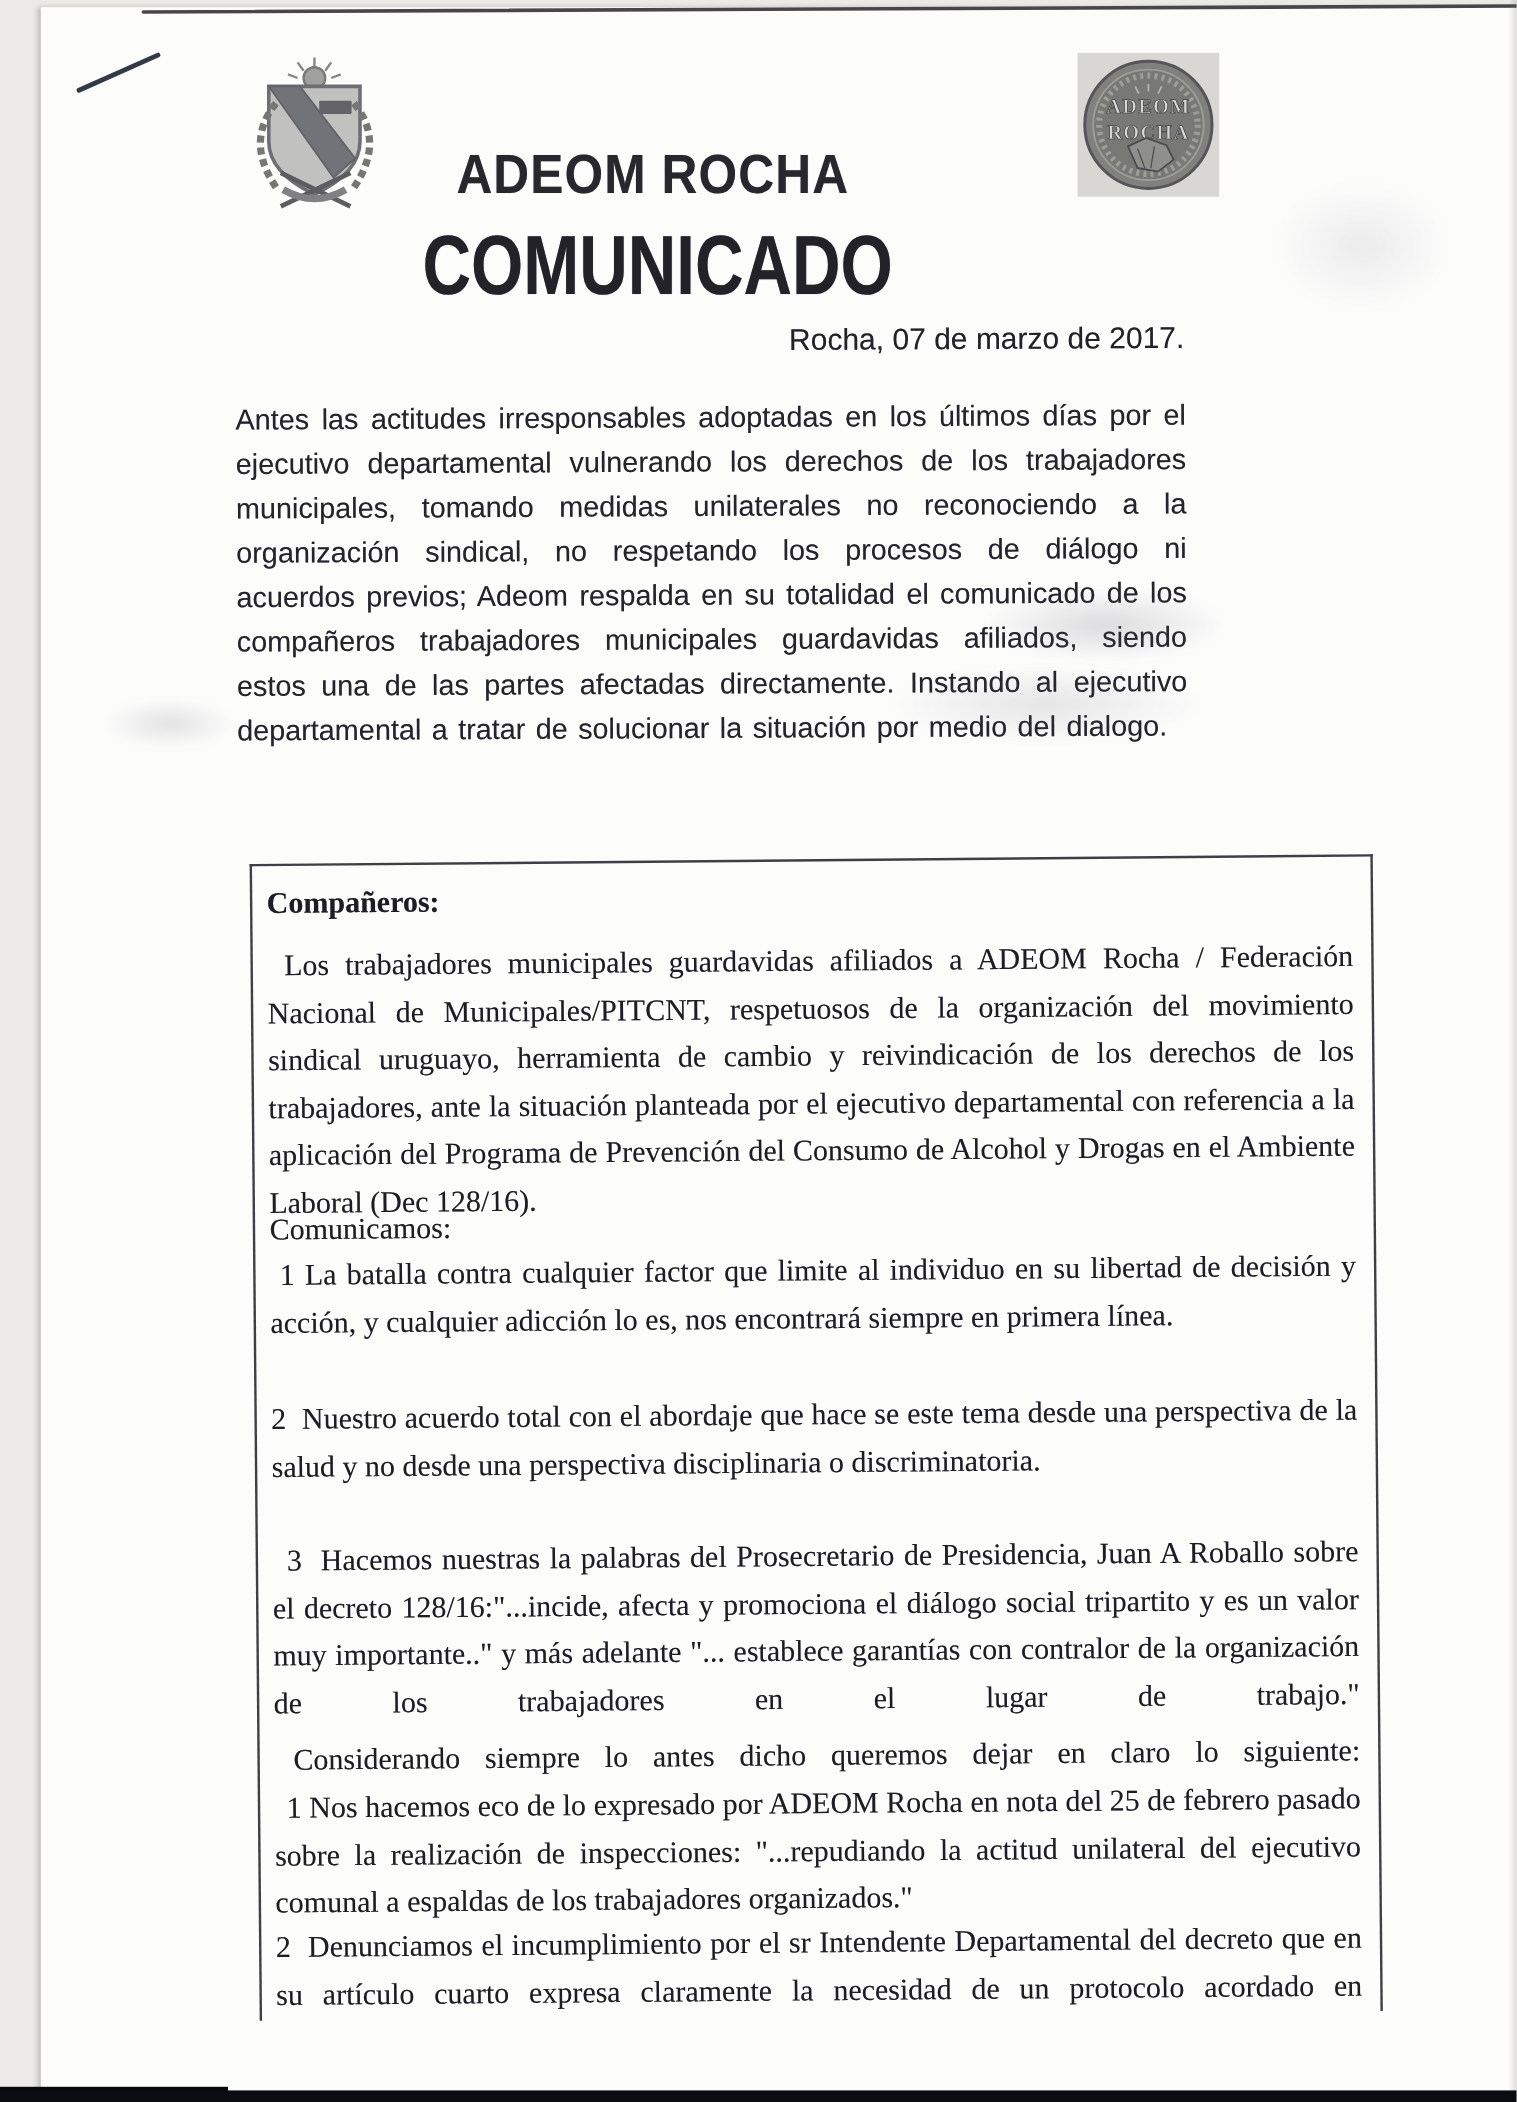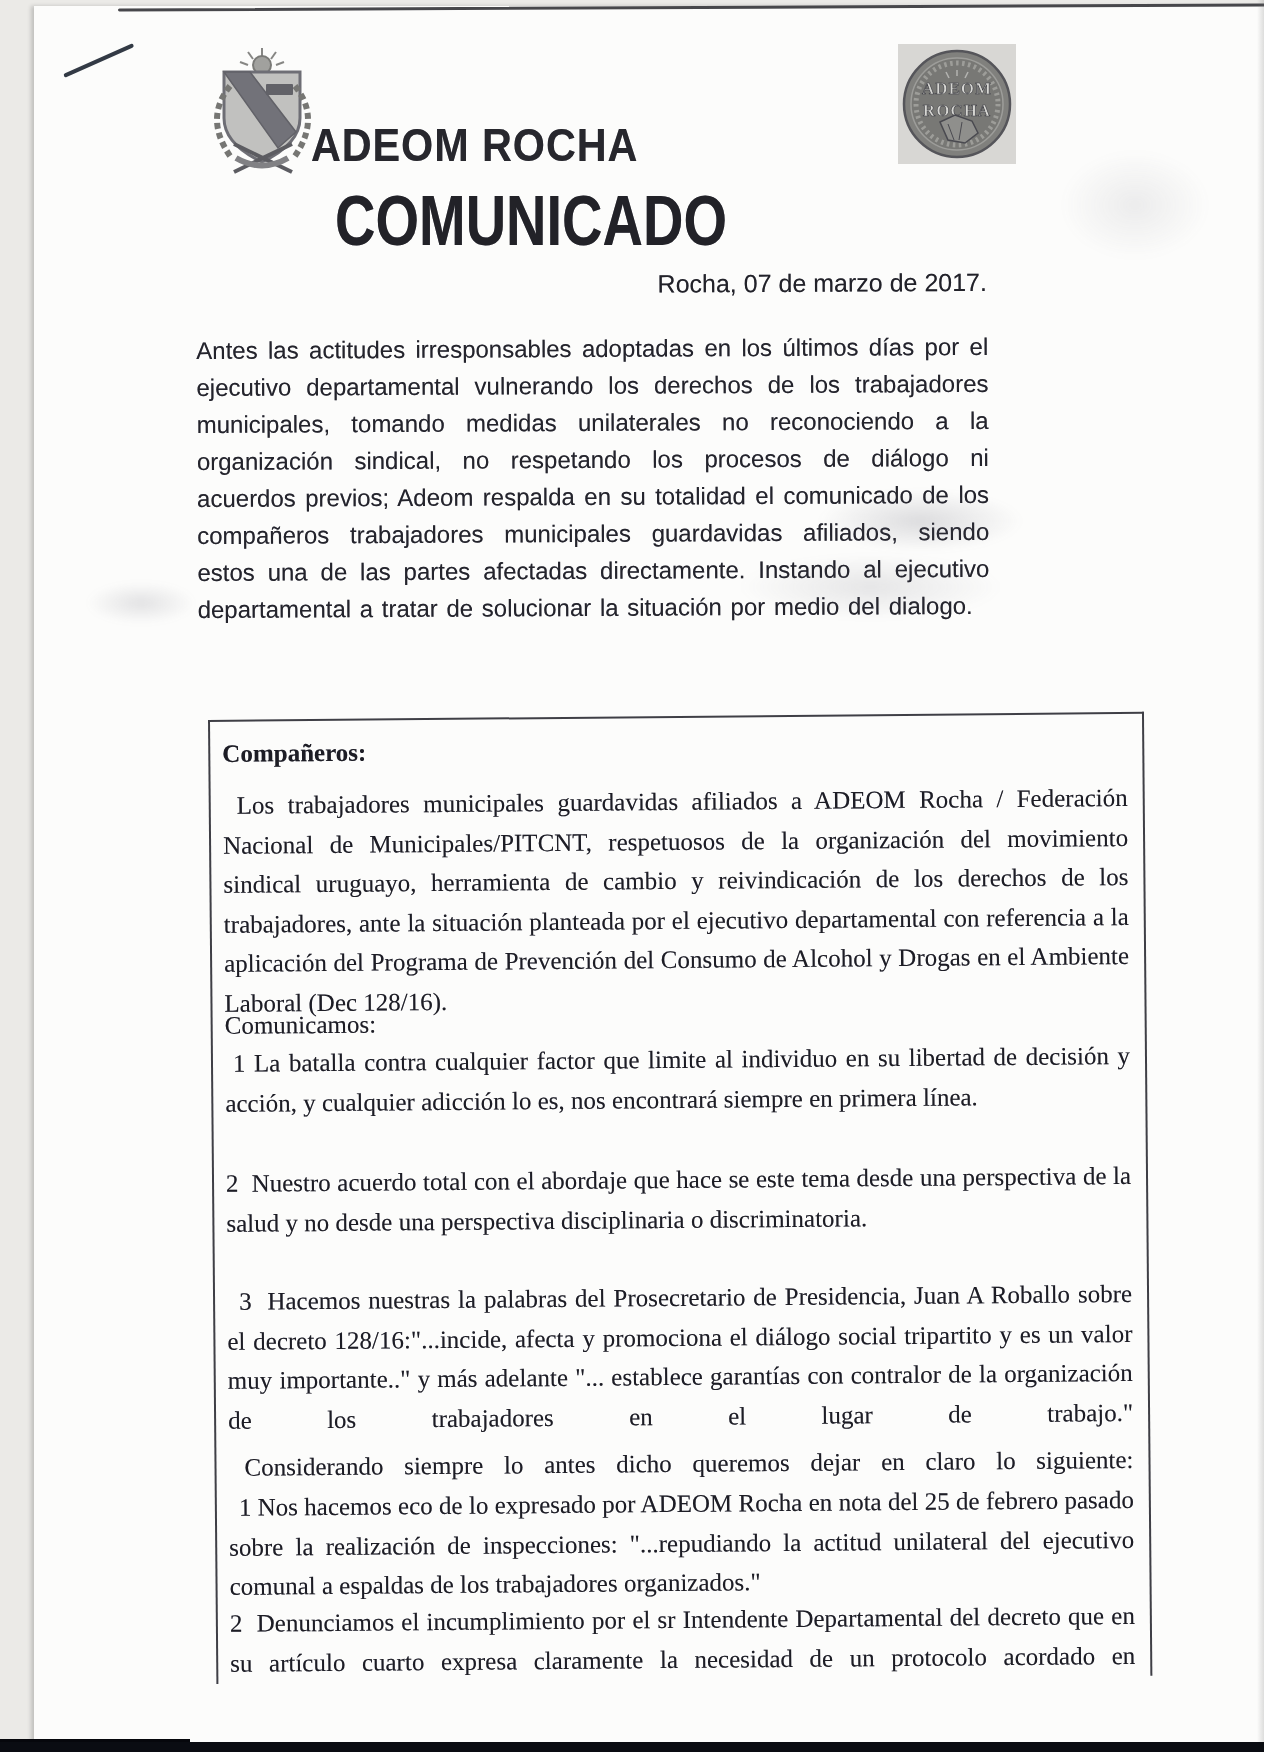--- a/index.html
+++ b/index.html
@@ -8,21 +8,21 @@
   .page{position:absolute;left:34px;top:6px;width:1230px;height:1746px;background:#fcfcfb;
         box-shadow:-3px 0 4px rgba(0,0,0,.18);}
   .right-shade{position:absolute;right:0;top:0;width:7px;height:100%;
         background:linear-gradient(to left,rgba(110,110,110,.22),transparent);}
   .top-edge{position:absolute;left:118px;top:6px;width:1150px;height:3px;background:#47474b;
         transform:rotate(-0.25deg);border-radius:2px;}
   .pen-stroke{position:absolute;left:64px;top:74px;width:76px;height:4px;background:#333a45;
         transform:rotate(-24deg);transform-origin:left center;border-radius:3px;}
   .crest{position:absolute;left:200px;top:46px;opacity:.92;}
   .seal{position:absolute;left:896px;top:42px;}
-  .head-wrap{position:absolute;left:287px;top:118px;width:480px;text-align:left;}
+  .head-wrap{position:absolute;left:304px;top:118px;width:480px;text-align:center;}
   .org-name{font-size:46px;font-weight:bold;letter-spacing:1px;color:#27272d;
         transform:scaleX(.9);transform-origin:center;white-space:nowrap;
         text-shadow:0 0 .6px rgba(30,30,50,.45);}
   .doc-title{margin:0;margin-top:14px;font-size:70px;line-height:1;font-weight:bold;color:#222228;
         transform:scaleX(.8);transform-origin:center;white-space:nowrap;
         text-shadow:0 0 .7px rgba(25,25,45,.5);}
   .upper{position:absolute;left:0;top:0;width:1264px;height:720px;
         transform:rotate(-0.3deg);transform-origin:200px 300px;}
   .dateline{position:absolute;left:500px;top:272px;width:487px;text-align:right;
         font-size:25px;color:#222229;text-shadow:0 0 .5px rgba(30,30,55,.4);}

